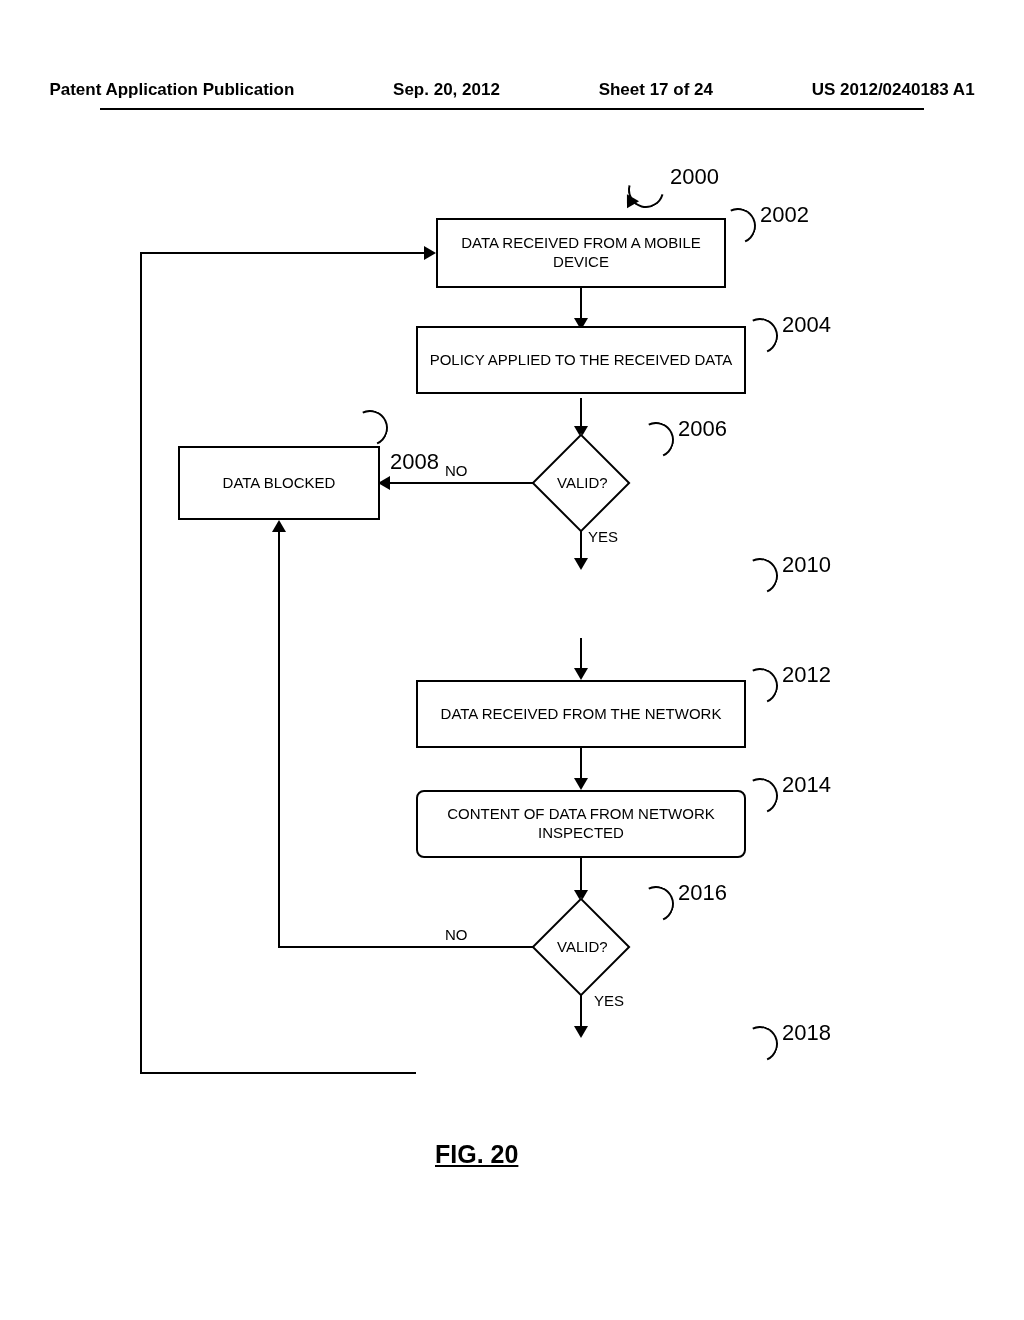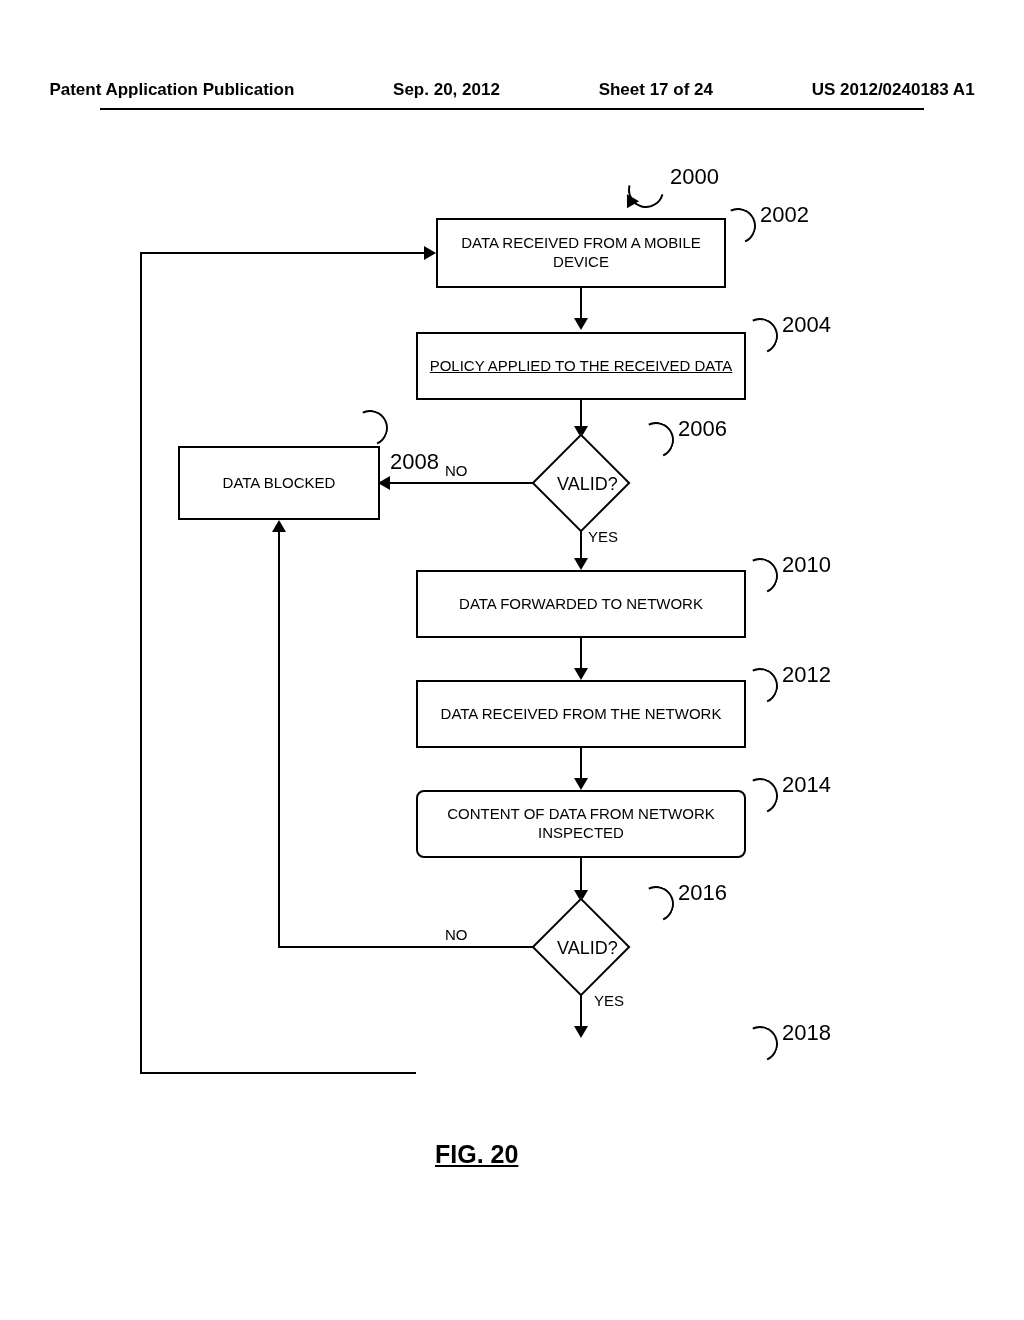--- a/index.html
+++ b/index.html
@@ -52,21 +52,21 @@
       line-height: 1.25;
     }
     .diamond {
       position: absolute;
       border: 2.5px solid black;
       background: white;
       transform: rotate(45deg);
     }
     .diamond-text {
       position: absolute;
-      font-size: 18px;
+      font-size: 15px;
       pointer-events: none;
     }
     .label {
       position: absolute;
       font-size: 15px;
       background: white;
     }
     .ref-num {
       position: absolute;
       font-size: 22px;
@@ -126,21 +126,21 @@
 
   <div class="box" style="left:436px; top:58px; width:290px; height:70px;">
     <span>DATA RECEIVED FROM A MOBILE DEVICE</span>
   </div>
   <div class="curve-leader" style="left:720px; top:48px; width:36px; height:36px; transform: rotate(200deg);"></div>
   <div class="ref-num" style="left:760px; top:42px;">2002</div>
 
   <div class="arrow-line" style="left:580px; top:128px; width:2px; height:32px;"></div>
   <div class="arrow-head-down" style="left:574px; top:158px;"></div>
 
-  <div class="box" style="left:416px; top:172px; width:330px; height:68px;text-decoration:underline;">
+  <div class="box" style="left:416px; top:166px; width:330px; height:68px;">
     <span>POLICY APPLIED TO THE RECEIVED DATA</span>
   </div>
   <div class="curve-leader" style="left:742px; top:158px; width:36px; height:36px; transform: rotate(200deg);"></div>
   <div class="ref-num" style="left:782px; top:152px;">2004</div>
 
   <div class="arrow-line" style="left:580px; top:238px; width:2px; height:32px;"></div>
   <div class="arrow-head-down" style="left:574px; top:266px;"></div>
 
   <div class="diamond" style="left:546px; top:288px; width:70px; height:70px;"></div>
   <div class="diamond-text" style="left:557px; top:314px;">VALID?</div>
@@ -154,23 +154,20 @@
   <div class="box" style="left:178px; top:286px; width:202px; height:74px;">
     <span>DATA BLOCKED</span>
   </div>
   <div class="curve-leader" style="left:352px; top:250px; width:36px; height:36px; transform: rotate(200deg);"></div>
   <div class="ref-num" style="left:390px; top:244px;margin-top:45px;">2008</div>
 
   <div class="arrow-line" style="left:580px; top:370px; width:2px; height:32px;"></div>
   <div class="arrow-head-down" style="left:574px; top:398px;"></div>
   <div class="label" style="left:588px; top:368px;">YES</div>
 
-  <div class="box" style="left:416px; top:410px; width:330px; height:68px;">
-    <span>DATA FORWARDED TO NETWORK</span>
-  </div>
   <div class="curve-leader" style="left:742px; top:398px; width:36px; height:36px; transform: rotate(200deg);"></div>
   <div class="ref-num" style="left:782px; top:392px;">2010</div>
 
   <div class="arrow-line" style="left:580px; top:478px; width:2px; height:32px;"></div>
   <div class="arrow-head-down" style="left:574px; top:508px;"></div>
 
   <div class="box" style="left:416px; top:520px; width:330px; height:68px;">
     <span>DATA RECEIVED FROM THE NETWORK</span>
   </div>
   <div class="curve-leader" style="left:742px; top:508px; width:36px; height:36px; transform: rotate(200deg);"></div>

